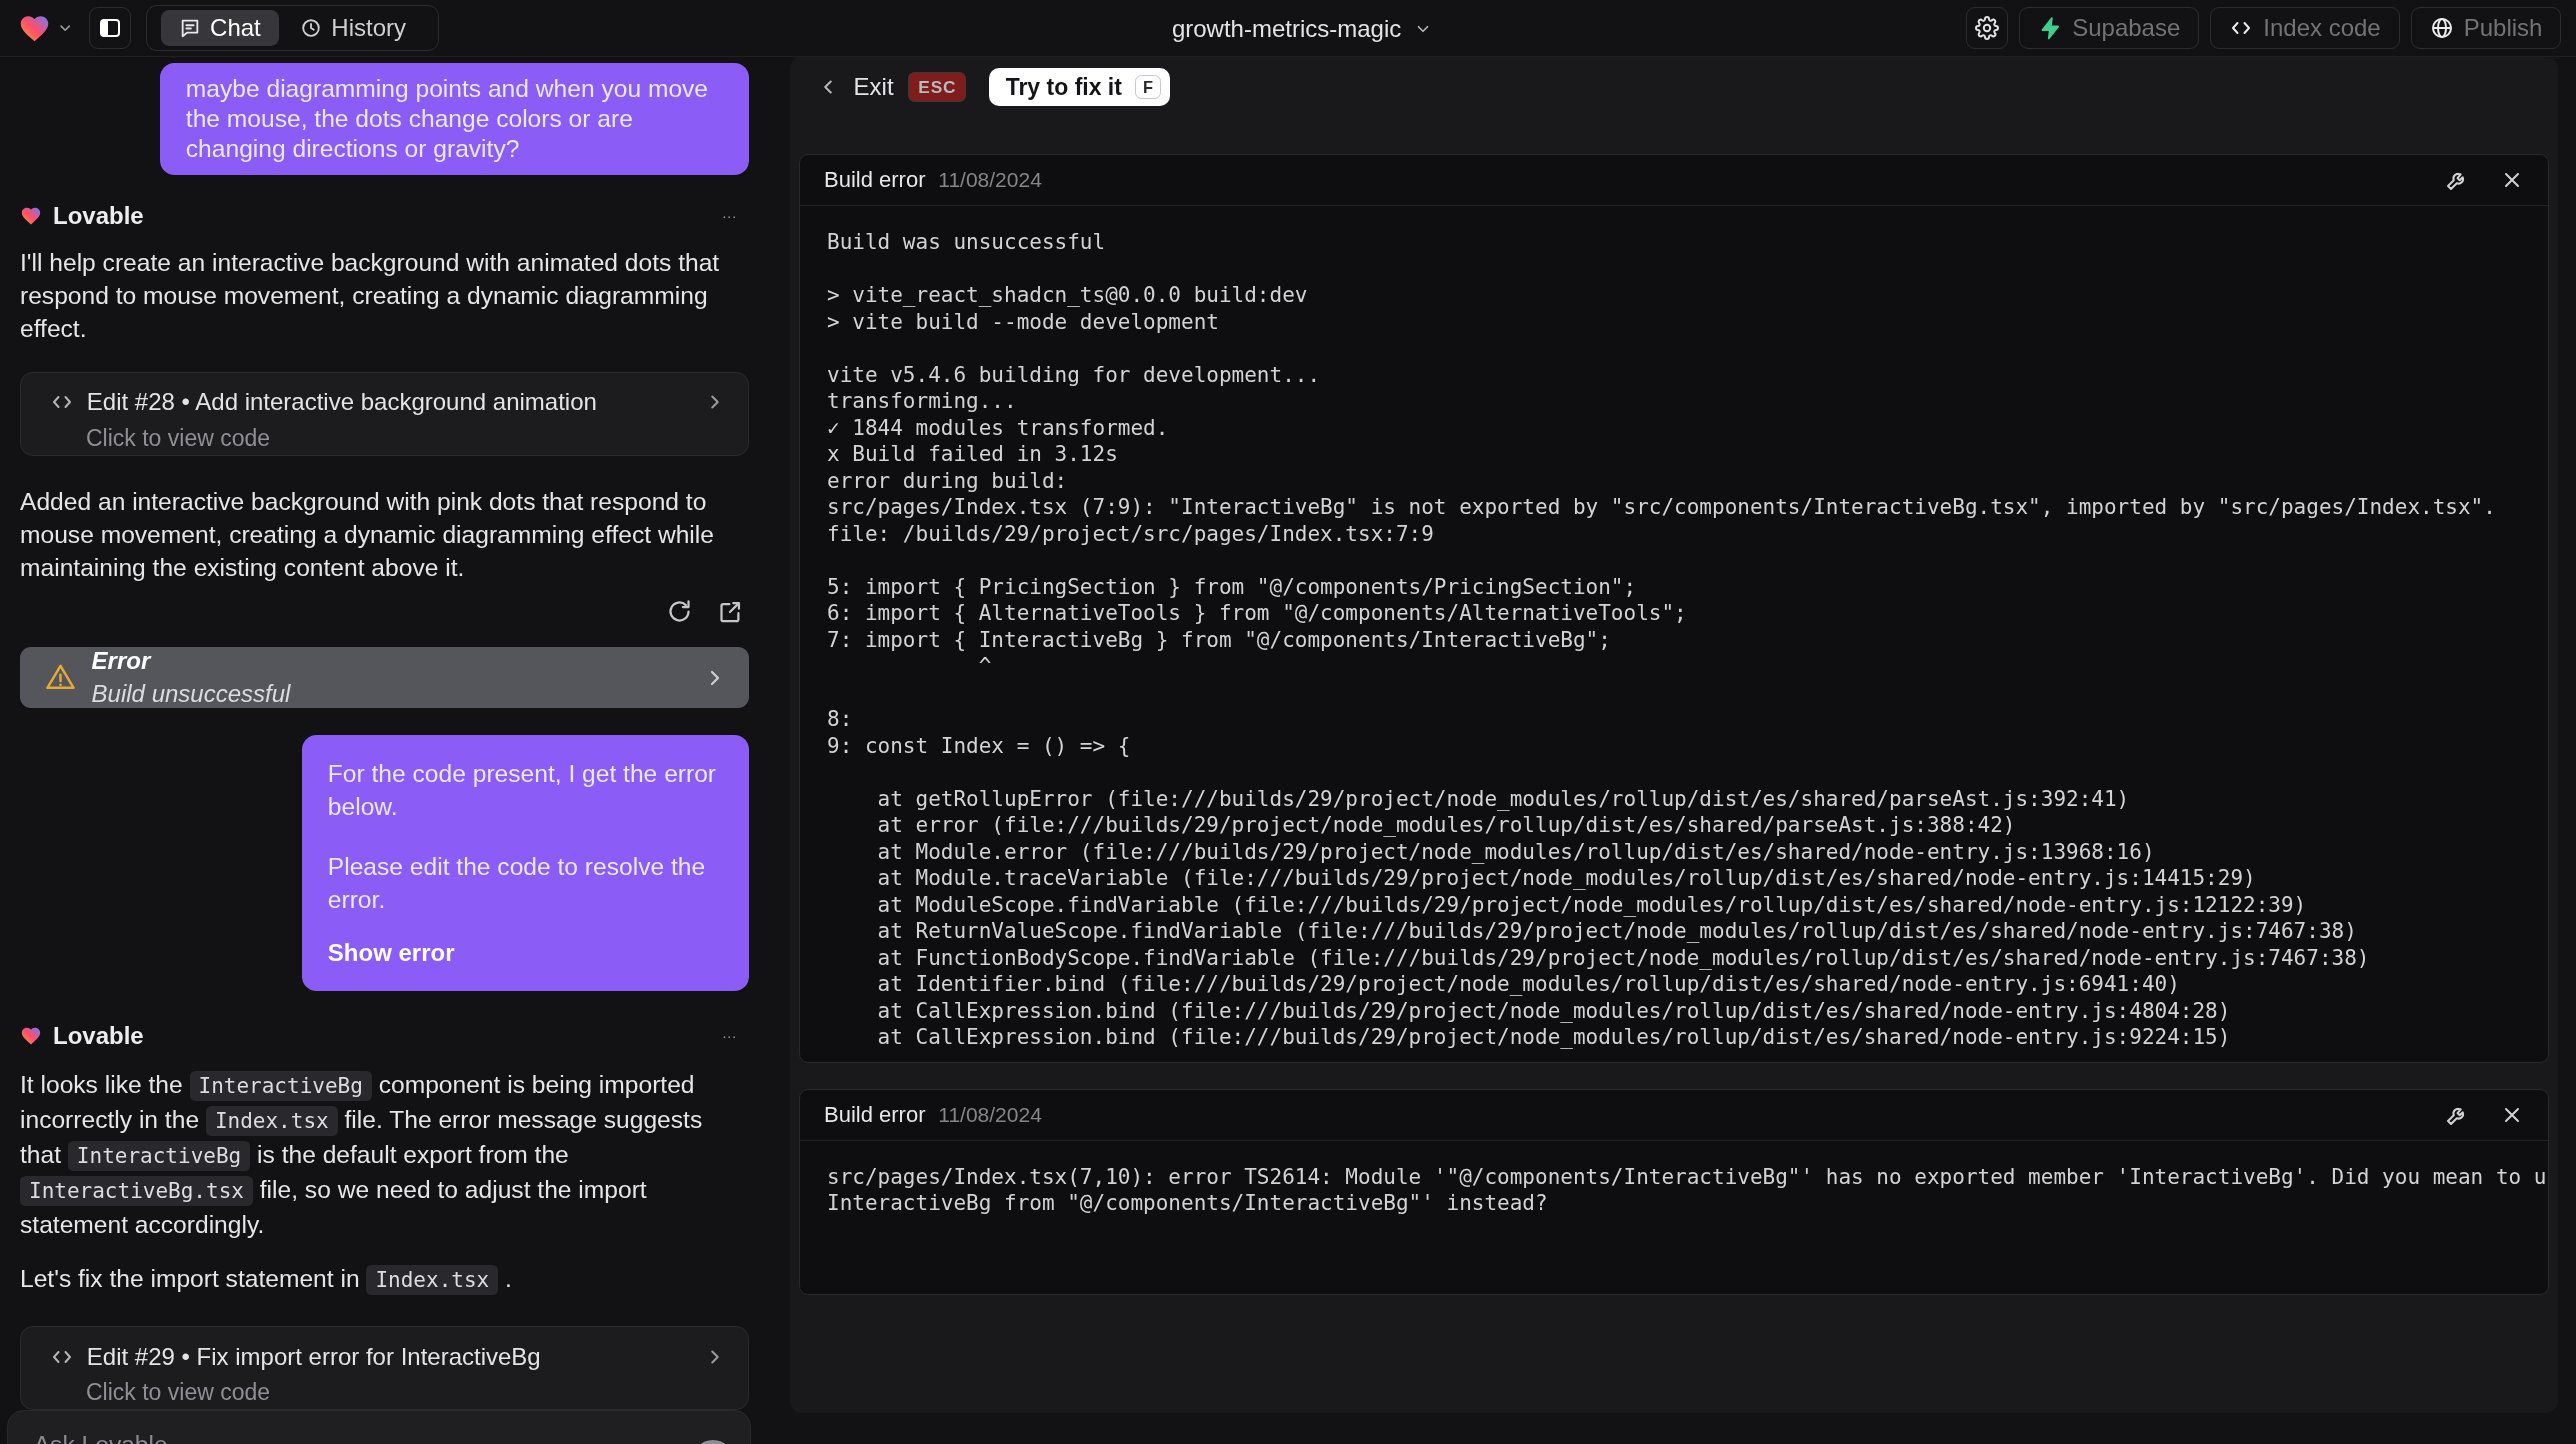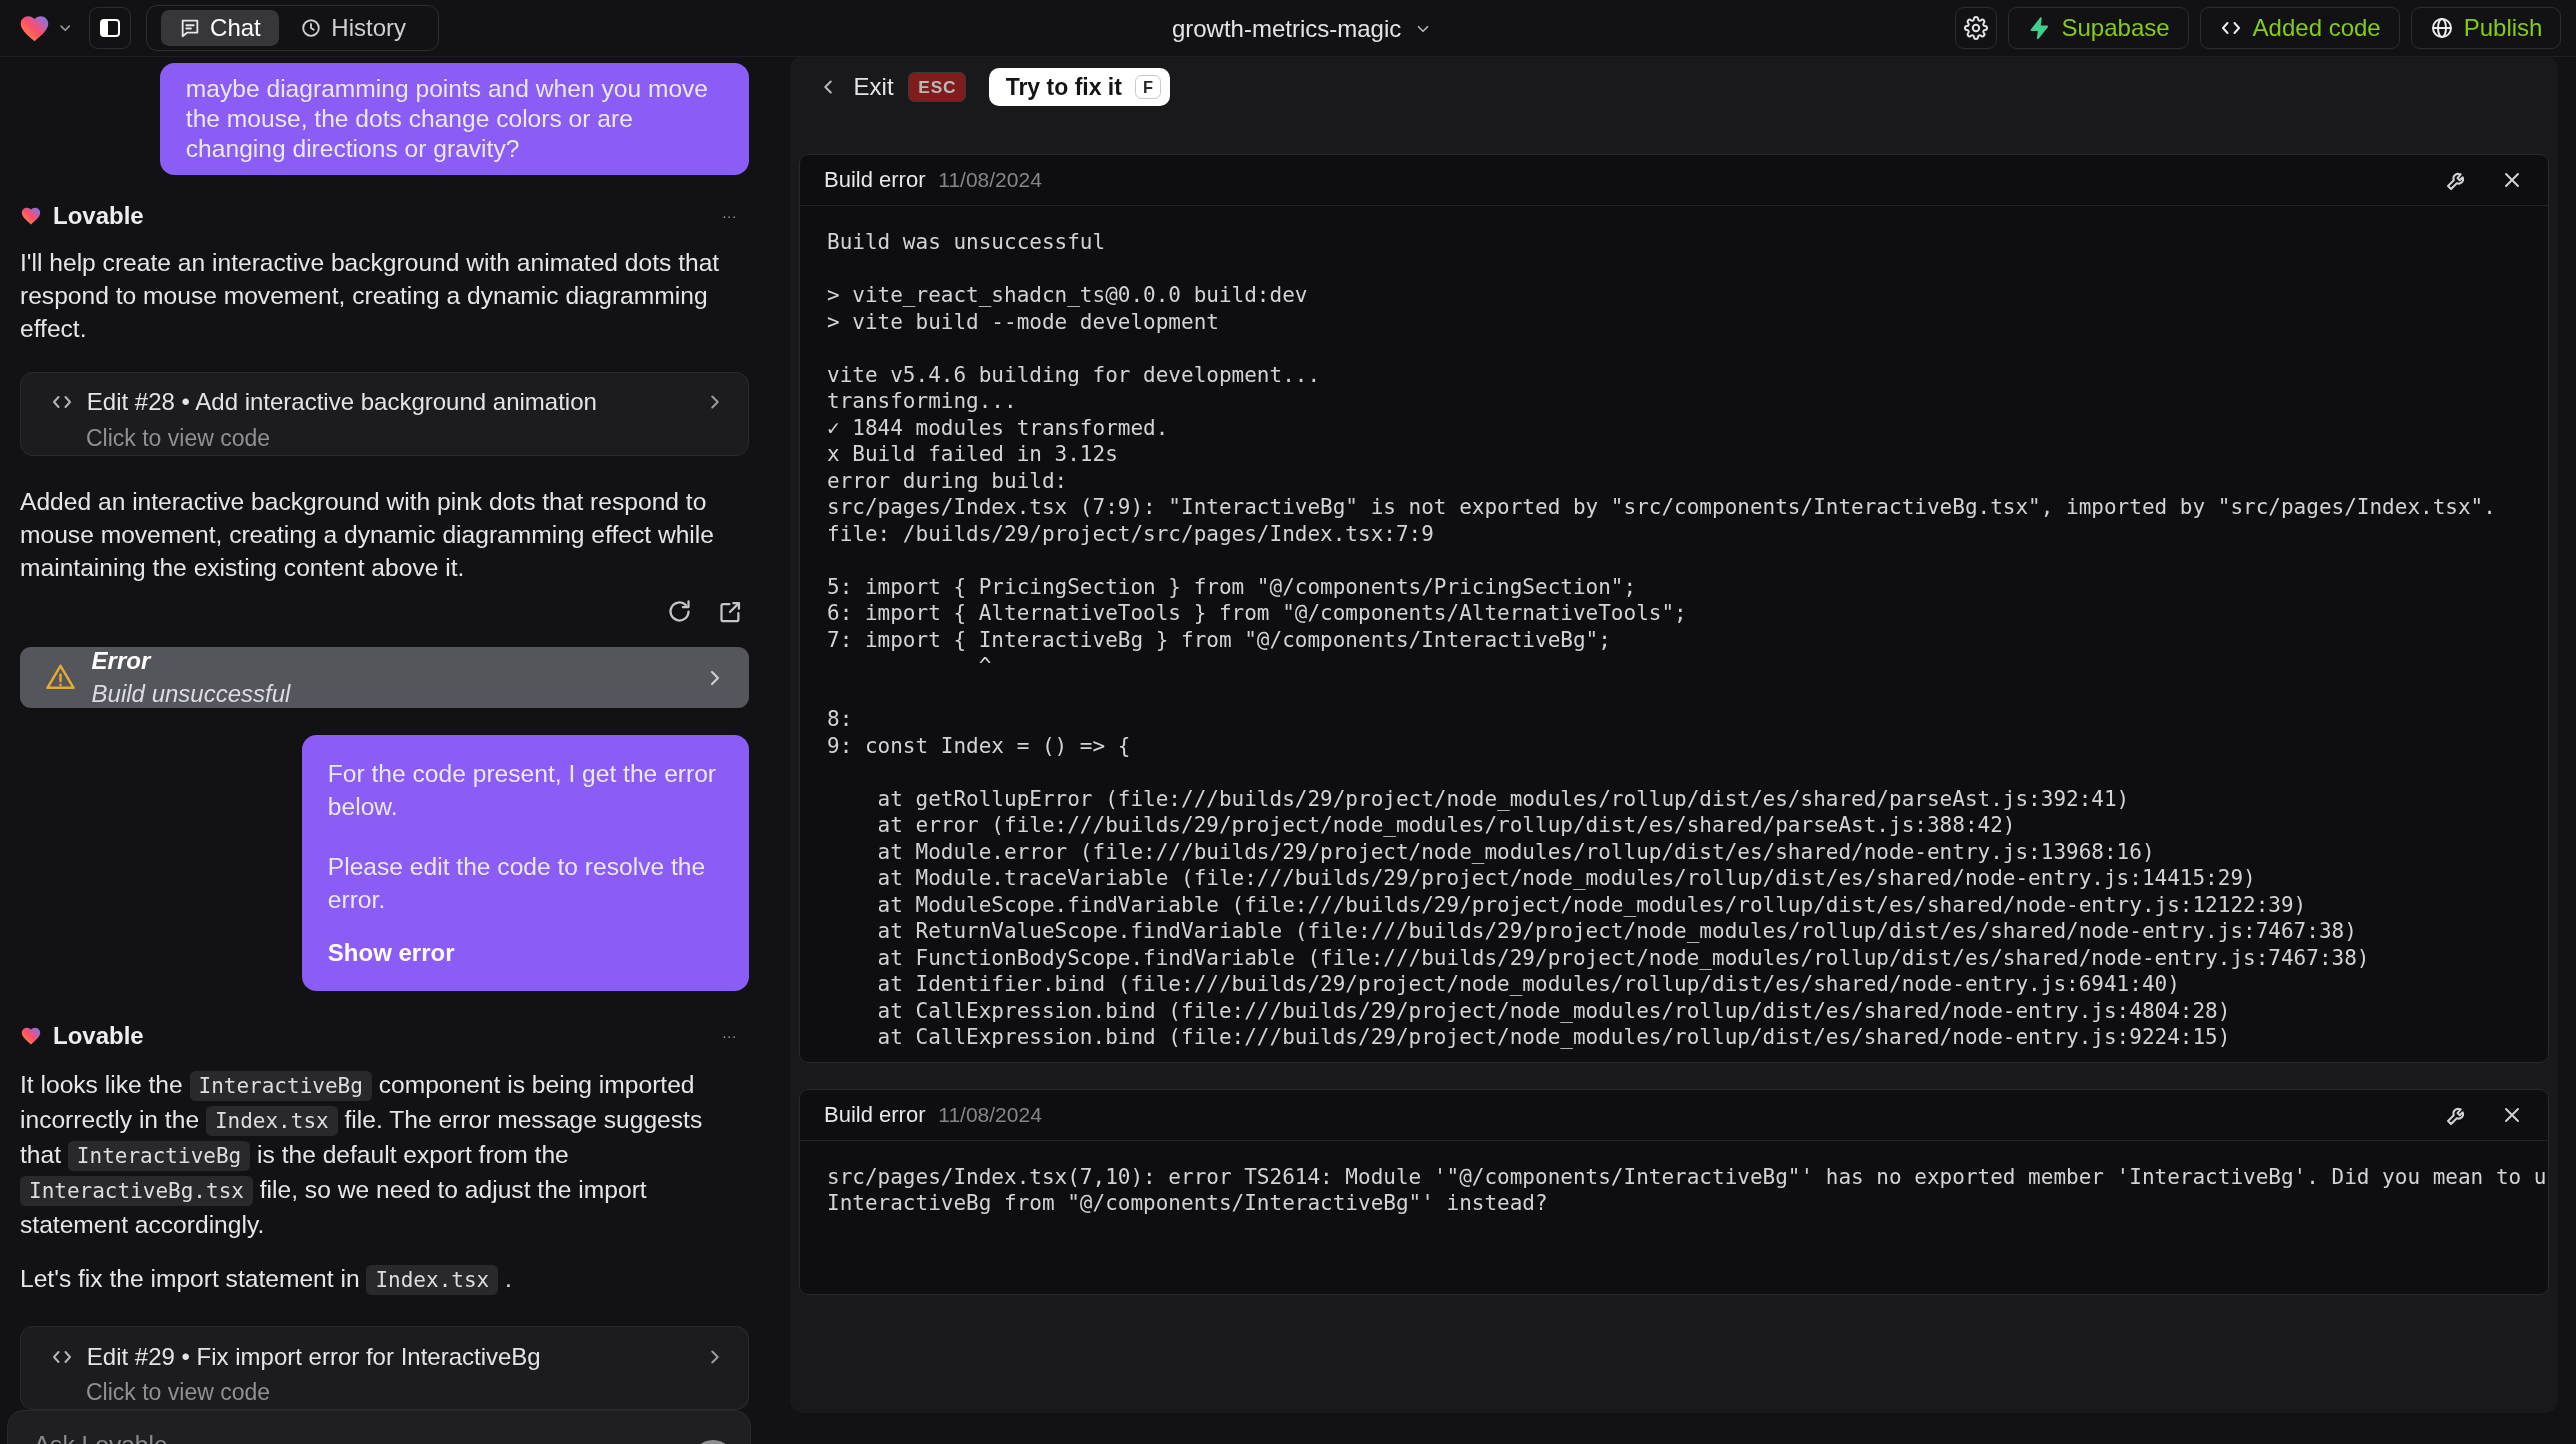--- a/index.html
+++ b/index.html
@@ -42,21 +42,21 @@
     position: absolute; left: 0; right: 0; top: 0; height: 57px;
     display: flex; align-items: center; justify-content: center; gap: 12.8px;
     pointer-events: none; font-size: 24px; color: #e4e4e6; padding-left: 28px;
   }
   .tb-center > * { pointer-events: auto; }
   .tb-right { margin-left: auto; display: flex; align-items: center; gap: 11px; }
   .tb-btn {
     display: flex; align-items: center; gap: 10px;
     height: 42px; padding: 0 18px;
     border: 0.9px solid #2d2d30; border-radius: 9px;
-    font-size: 24px; color: #84cc16; background: transparent;
+    font-size: 24px; color: #737373; background: transparent;
   }
 
   
   .chat-panel {
     position: absolute; left: 0; top: 57px; width: 763px; bottom: 0;
     display: flex; flex-direction: column;
     padding: 0 13.7px 9px 20px;
     overflow: hidden;
   }
   .bubble {
@@ -216,21 +216,21 @@
       <svg width="24" height="24" viewBox="0 0 24 24">
           <path fill="#3ecf8e" d="M13.2 1.6 3.8 13.4c-.5.6 0 1.6.8 1.6h6.2l-.9 7.4c-.1.9 1 1.3 1.5.6l9.4-11.8c.5-.6 0-1.6-.8-1.6h-6.2l.9-7.4c.1-.9-1-1.3-1.5-.6z"></path>
         </svg>
       <span>Supabase</span>
     </div>
     <div class="tb-btn">
       <svg width="24" height="24" viewBox="0 0 24 24" fill="none" stroke="#ececee" stroke-width="2" stroke-linecap="round" stroke-linejoin="round">
           <path d="M8.5 7 4 12l4.5 5"></path>
           <path d="M15.5 7 20 12l-4.5 5"></path>
         </svg>
-      <span>Added code</span>
+      <span>Index code</span>
     </div>
     <div class="tb-btn">
       <svg width="24" height="24" viewBox="0 0 24 24" fill="none" stroke="#ececee" stroke-width="2">
           <circle cx="12" cy="12" r="9"></circle>
           <path d="M3 12h18"></path>
           <ellipse cx="12" cy="12" rx="4" ry="9"></ellipse>
         </svg>
       <span>Publish</span>
     </div>
   </div>

